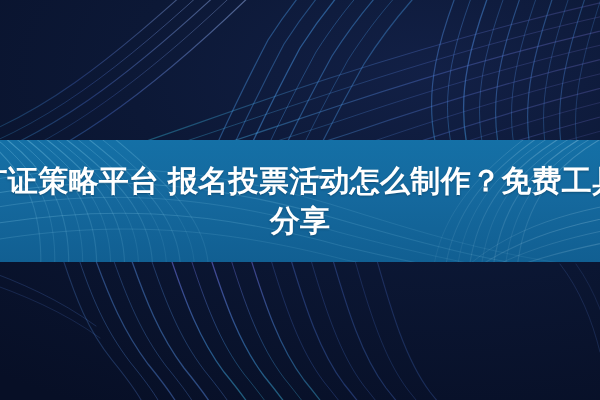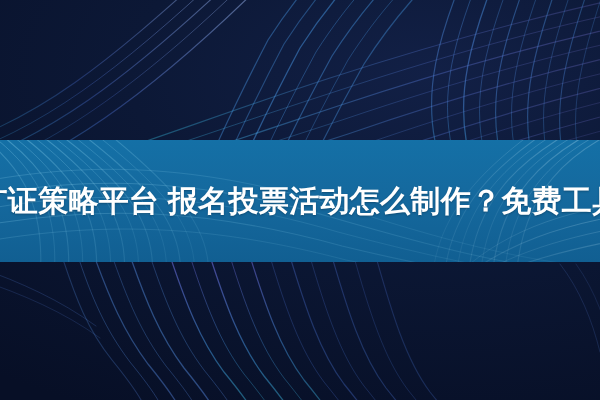--- a/index.html
+++ b/index.html
@@ -234,16 +234,17 @@
             <path d="M640,72 C562,84 504,104 458,142" stroke-width="1.1" opacity="0.55"></path>
             <path d="M640,84 C566,96 508,114 464,144" stroke-width="1" opacity="0.4"></path>
             <path d="M640,96 C570,108 512,124 470,146" stroke-width="1.05" opacity="0.48"></path>
           </g>
         </g>
       </svg>
     </div>
 
     <div id="headline">
       <span class="ln">广证策略平台 报名投票活动怎么制作？免费工具</span>
+      <span class="ln">分享</span>
     </div>
   </div>
 
 </div>
 
 </body></html>

